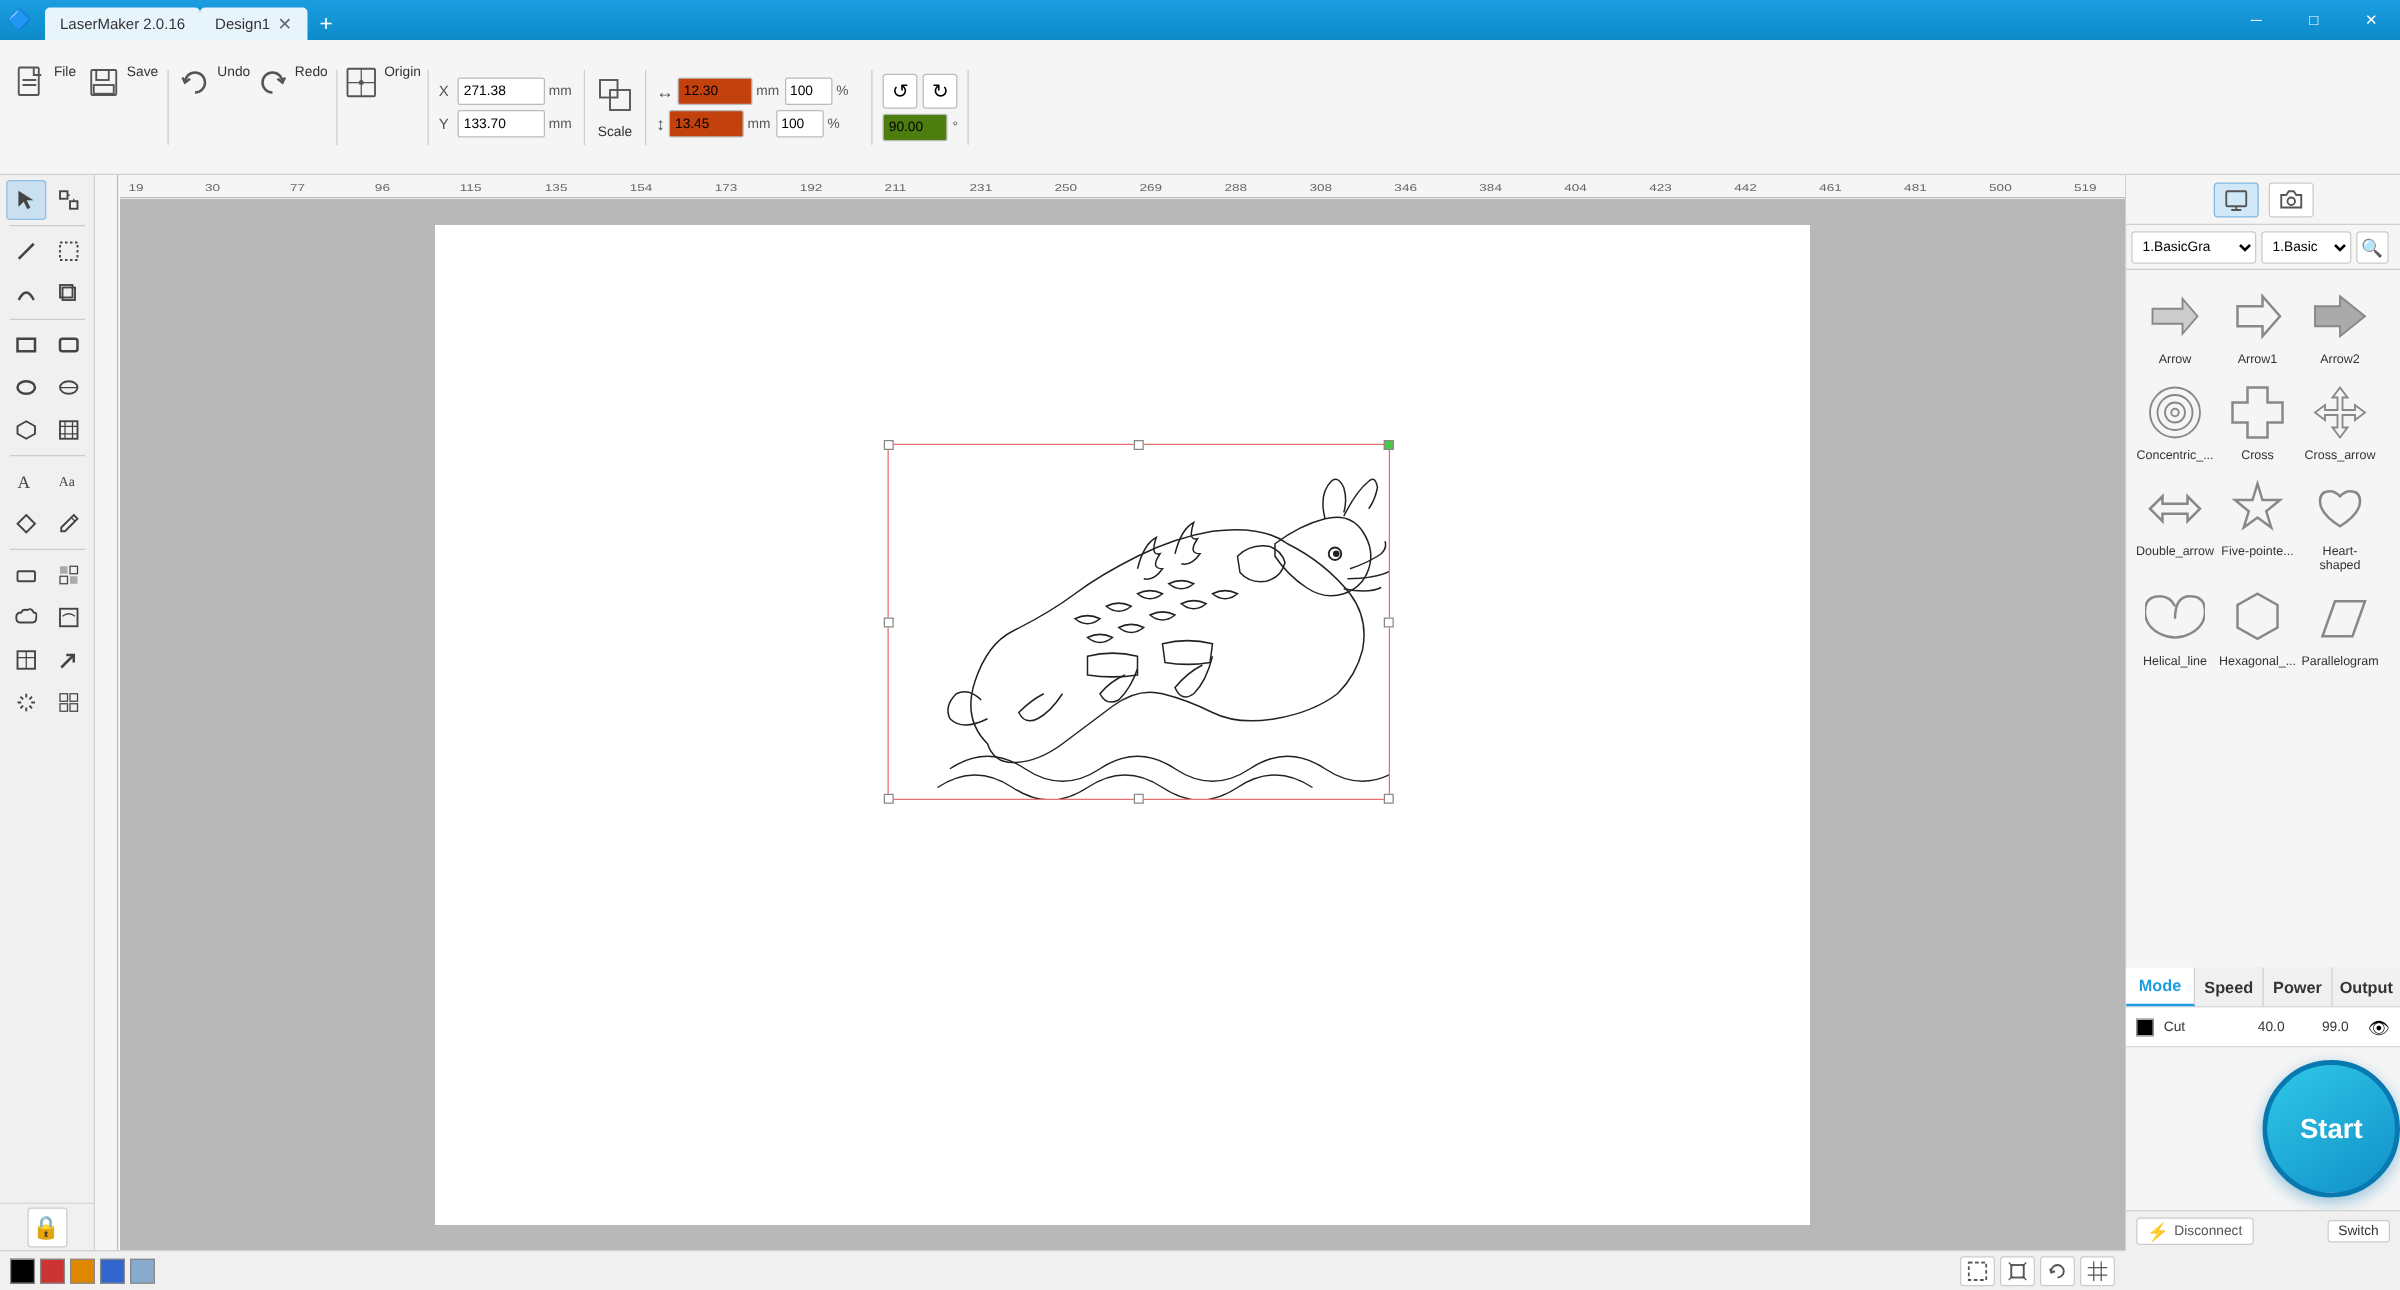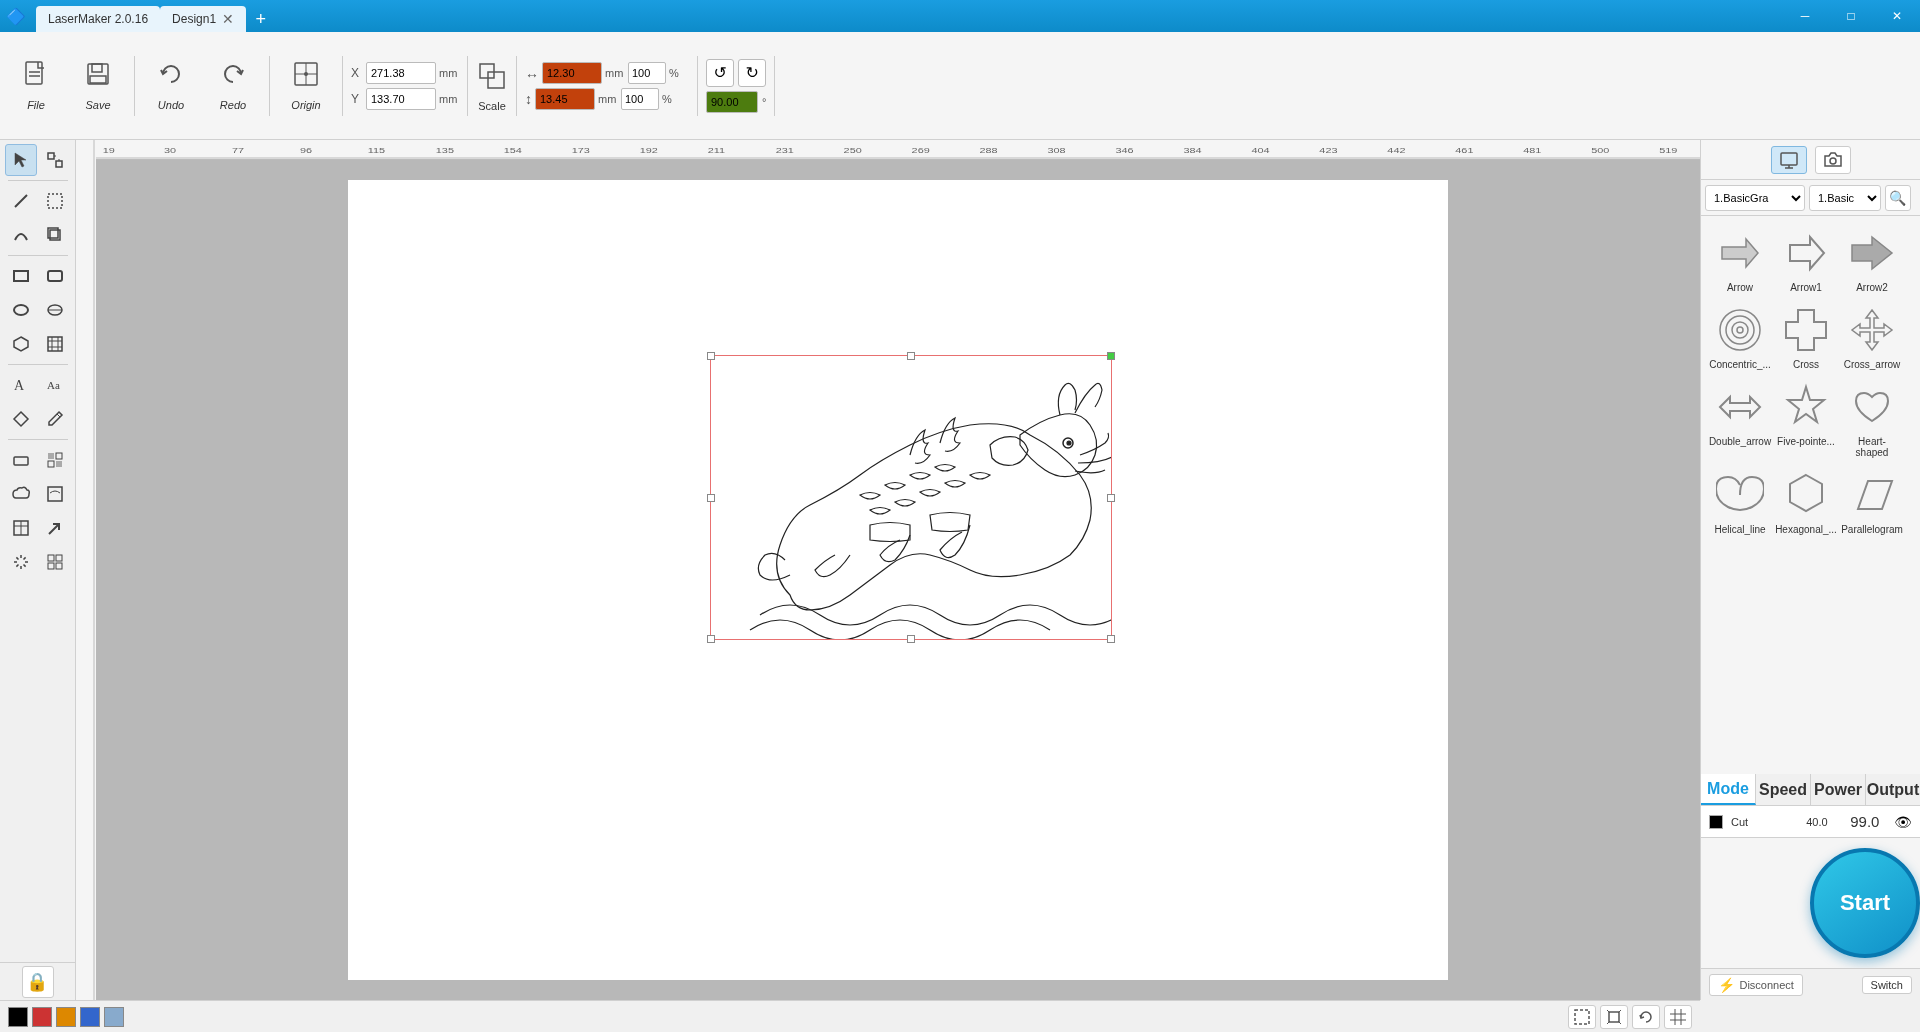--- a/index.html
+++ b/index.html
@@ -46,33 +46,32 @@
       padding: 0 8px;
       gap: 4px;
     }
     .toolbar-group {
       display: flex;
       align-items: center;
       gap: 6px;
     }
     .toolbar-btn {
       display: flex;
-      flex-direction: column;
-      align-items: center;
+      flex-direction: row;
+      align-items: flex-start;
       justify-content: center;
       width: 56px;
       height: 68px;
       border: none;
       background: transparent;
       cursor: pointer;
       border-radius: 4px;
       font-size: 11px;
       color: #333;
       gap: 4px;
-      font-style: italic;
     }
     .toolbar-btn .icon-area { font-size: 28px; }
     .toolbar-sep { width: 1px; height: 60px; background: #ccc; margin: 0 4px; }
 
     
     .coord-block { display: flex; flex-direction: column; gap: 4px; }
     .coord-row { display: flex; align-items: center; gap: 3px; }
     .coord-label { font-size: 12px; color: #555; width: 12px; }
     .coord-input {
       width: 70px; height: 22px;
@@ -288,42 +287,42 @@
     
     #layer-tabs {
       height: 32px;
       display: flex;
       border-bottom: 1px solid #d0d0d0;
       background: #f0f0f0;
     }
     .layer-tab {
       flex: 1;
       display: flex; align-items: center; justify-content: center;
-      font-size: 16px; font-weight: bold;
+      font-size: 13px; font-weight: bold;
       cursor: pointer;
       border-right: 1px solid #d0d0d0;
       color: #333;
     }
     .layer-tab:last-child { border-right: none; }
     .layer-tab.active { background: white; color: #1a9de0; border-bottom: 2px solid #1a9de0; }
 
     
     #layer-row {
       height: 32px;
       display: flex;
       align-items: center;
       padding: 0 8px;
       gap: 8px;
       border-bottom: 1px solid #d0d0d0;
       background: white;
     }
     .layer-color-swatch { width: 14px; height: 14px; border: 1px solid #aaa; }
     .layer-mode-label { font-size: 11px; color: #333; flex: 1; }
     .layer-speed { font-size: 11px; color: #333; width: 36px; text-align: left; }
-    .layer-power { font-size: 15px; color: #333; width: 36px; text-align: left; }
+    .layer-power { font-size: 11px; color: #333; width: 36px; text-align: center; }
     .layer-eye { font-size: 14px; cursor: pointer; }
 
     
     #start-area {
       height: 130px;
       display: flex;
       align-items: center;
       justify-content: flex-end;
       background: #f5f5f5;
     }

